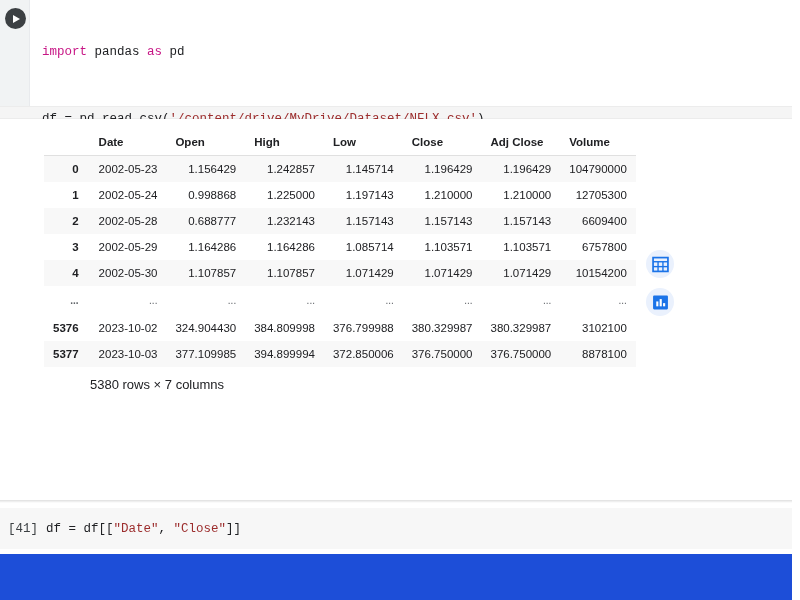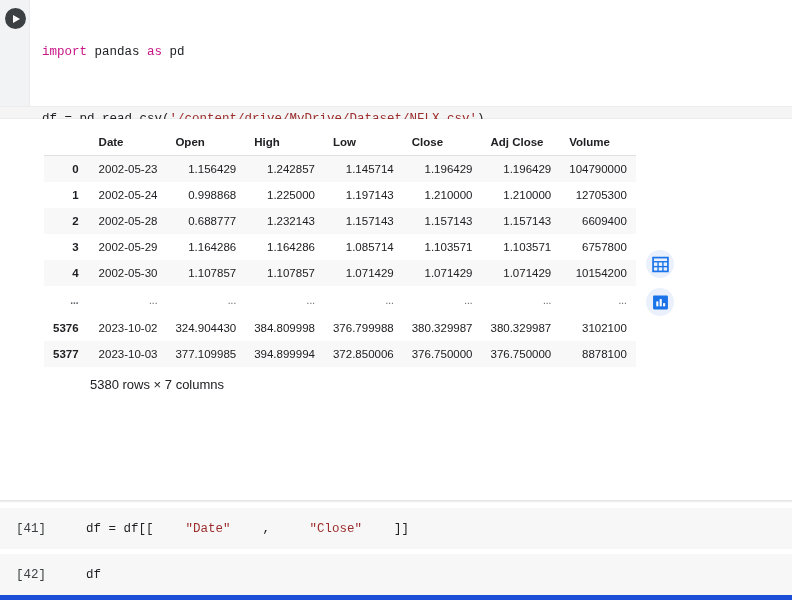--- a/index.html
+++ b/index.html
@@ -164,26 +164,25 @@
     height: 3px;
     background: linear-gradient(to bottom, rgba(0,0,0,0.13), rgba(0,0,0,0));
   }
 
   
   .mini-cell {
     background: #f7f7f7;
     height: 41px;
     display: flex;
     align-items: center;
-    padding-left: 16px;
+    padding-left: 8px;
     font-family: "Liberation Mono", "DejaVu Sans Mono", monospace;
     font-size: 12.5px;
     color: #202124;
     white-space: pre;
-    gap: 32px;
   }
   .mini-gap { height: 5px; background: #ffffff; }
   .exec-count { color: #3c4043; margin-right: 8px; }
 </style>
 </head>
 <body>
 
 <div class="notebook">
 
   <div class="cell-block">
@@ -334,17 +333,14 @@
   </div>
 
   <div class="mini-gap"></div>
 
   <div class="mini-cell">
     <span class="exec-count">[41]</span><span>df = df[[</span><span class="str" style="border-bottom:none;color:#9c2d2d">"Date"</span><span>, </span><span class="str" style="border-bottom:none;color:#9c2d2d">"Close"</span><span>]]</span>
   </div>
 
   <div class="mini-gap"></div>
 
-  <div class="mini-cell">
-    <span class="exec-count">[42]</span><span>df</span>
-  </div>
 
 </div>
 
 </body></html>

